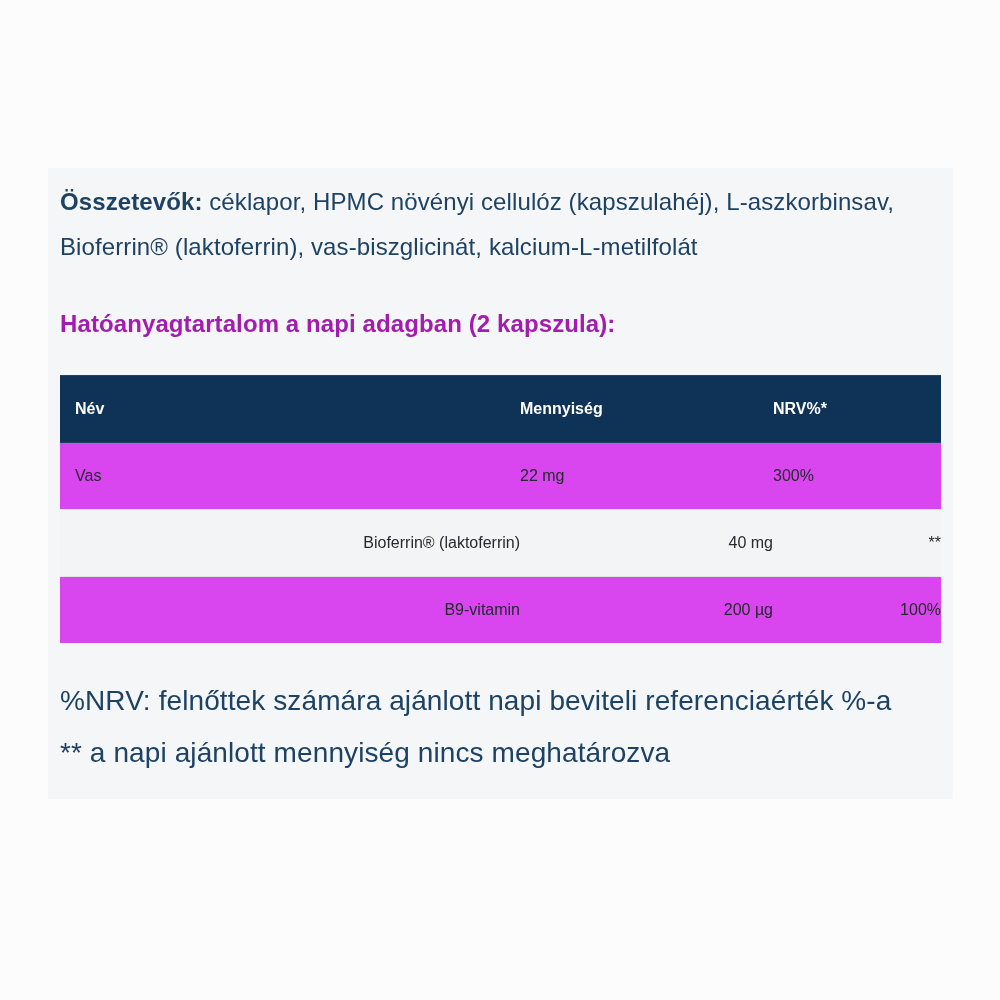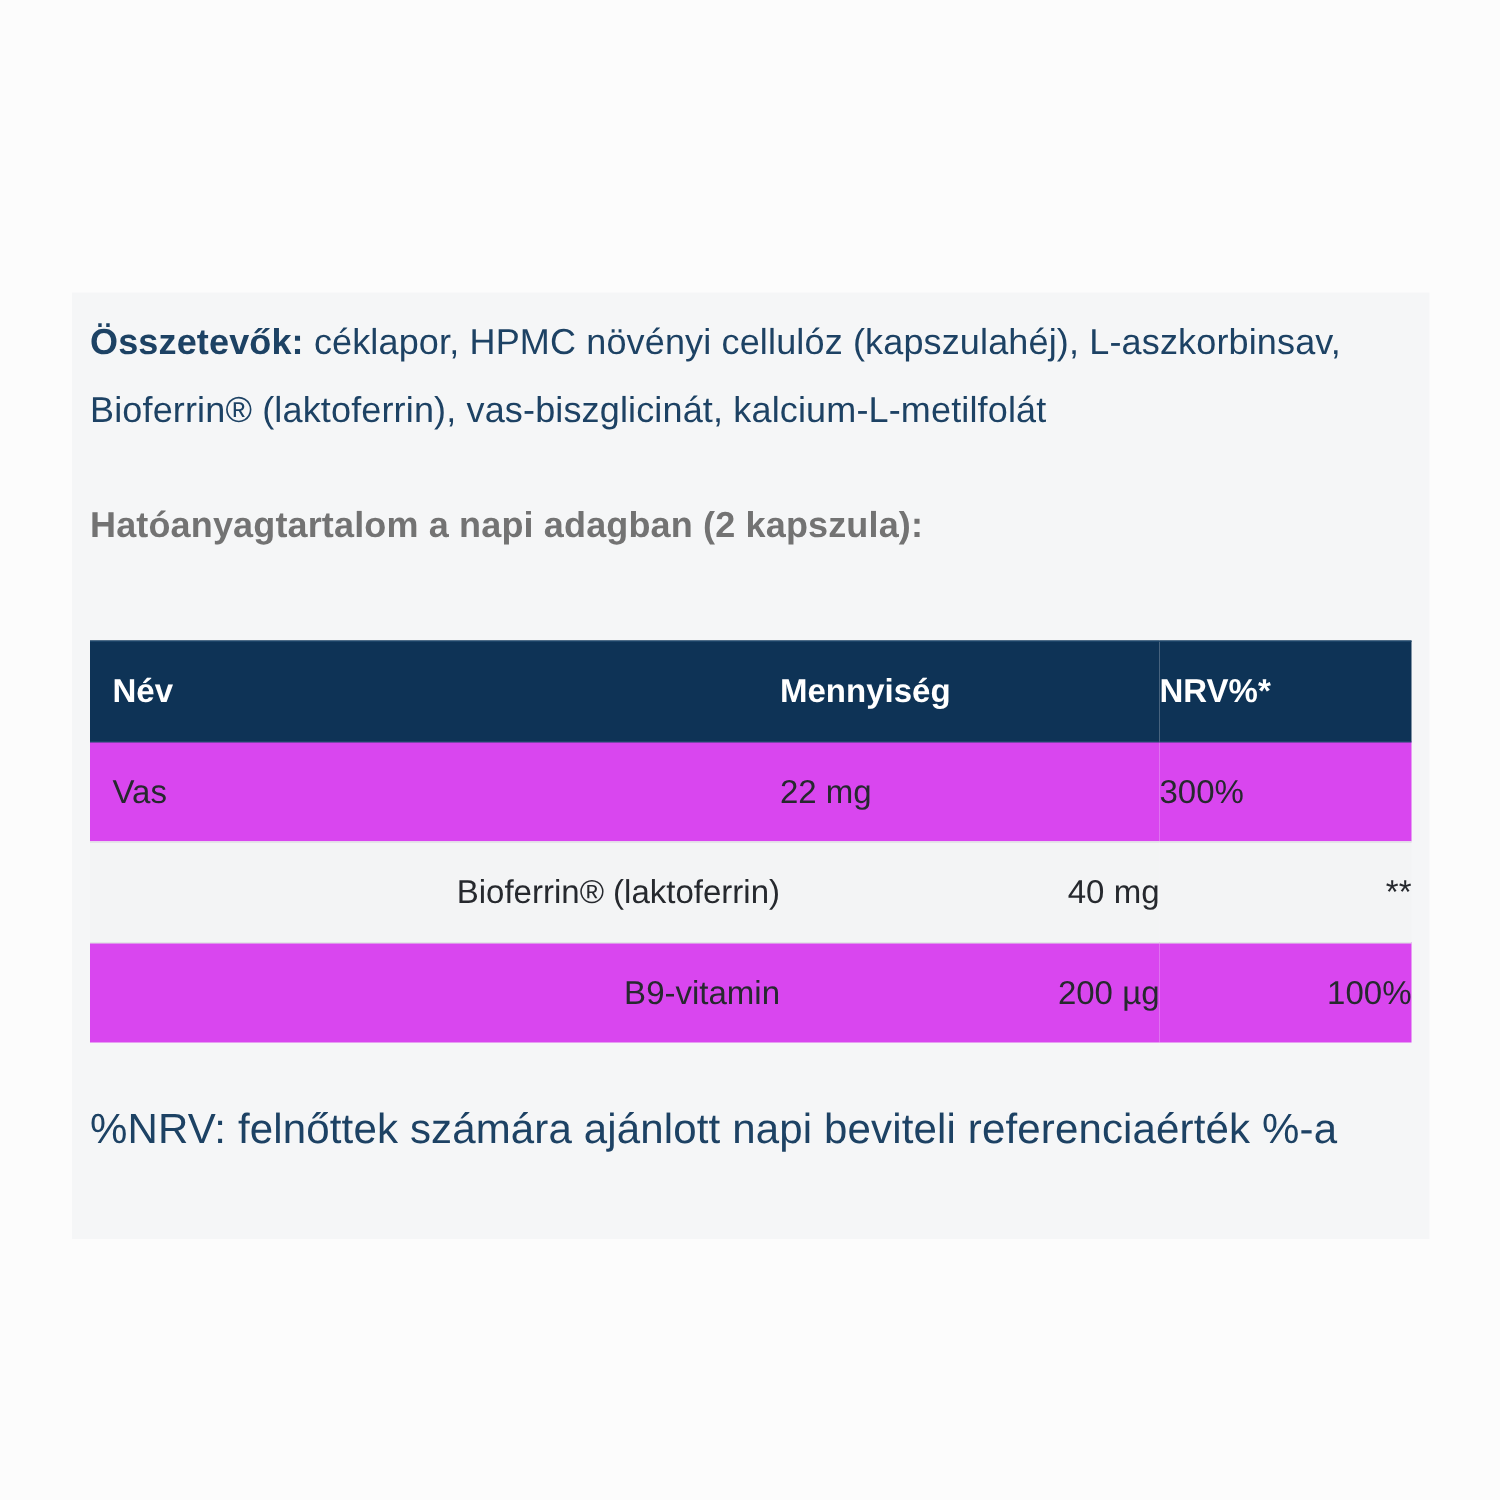--- a/index.html
+++ b/index.html
@@ -11,50 +11,50 @@
   .page {
     position: relative;
     width: 1000px;
     height: 1000px;
     background: #fcfcfc;
     overflow: hidden;
   }
   .card {
     position: absolute;
     left: 48px;
-    top: 195px;
+    top: 168px;
     width: 905px;
     height: 631px;
     background: #f5f6f7;
     box-sizing: border-box;
     padding: 12px;
   }
   .ingredients {
     margin: 0;
     font-size: 24px;
     line-height: 1.87;
     color: #1d4264;
     letter-spacing: 0.1px;
   }
   .ingredients .label {
     font-weight: bold;
   }
   .section-heading {
     margin: 40px 0 0 0;
     font-size: 24px;
     font-weight: bold;
-    color: #737373;
+    color: #a21caf;
     letter-spacing: 0.1px;
   }
   table.nutri {
-    margin-top: 62px;
+    margin-top: 37px;
     width: 881px;
     border-collapse: collapse;
     table-layout: fixed;
-    font-size: 22px;
+    font-size: 16px;
     color: #26292e;
   }
   table.nutri col.c1 { width: 460px; }
   table.nutri col.c2 { width: 253px; }
   table.nutri col.c3 { width: 168px; }
   table.nutri th, table.nutri td {
     height: 66px;
     padding: 0;
     text-align: left;
     vertical-align: middle;
@@ -121,16 +121,17 @@
         <tr>
           <td>B9-vitamin</td>
           <td>200 µg</td>
           <td>100%</td>
         </tr>
       </tbody>
     </table>
 
     <div class="footnotes">
       <p class="footnote">%NRV: felnőttek számára ajánlott napi beviteli referenciaérték %-a</p>
+      <p class="footnote">** a napi ajánlott mennyiség nincs meghatározva</p>
     </div>
 
   </div>
 </div>
 
 </body></html>

